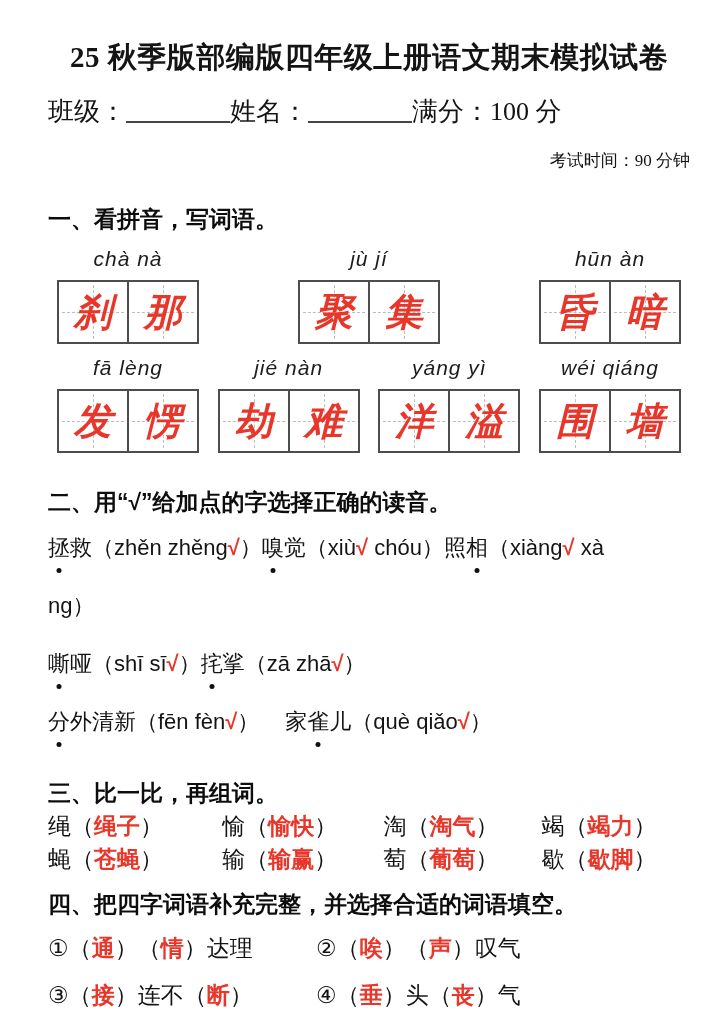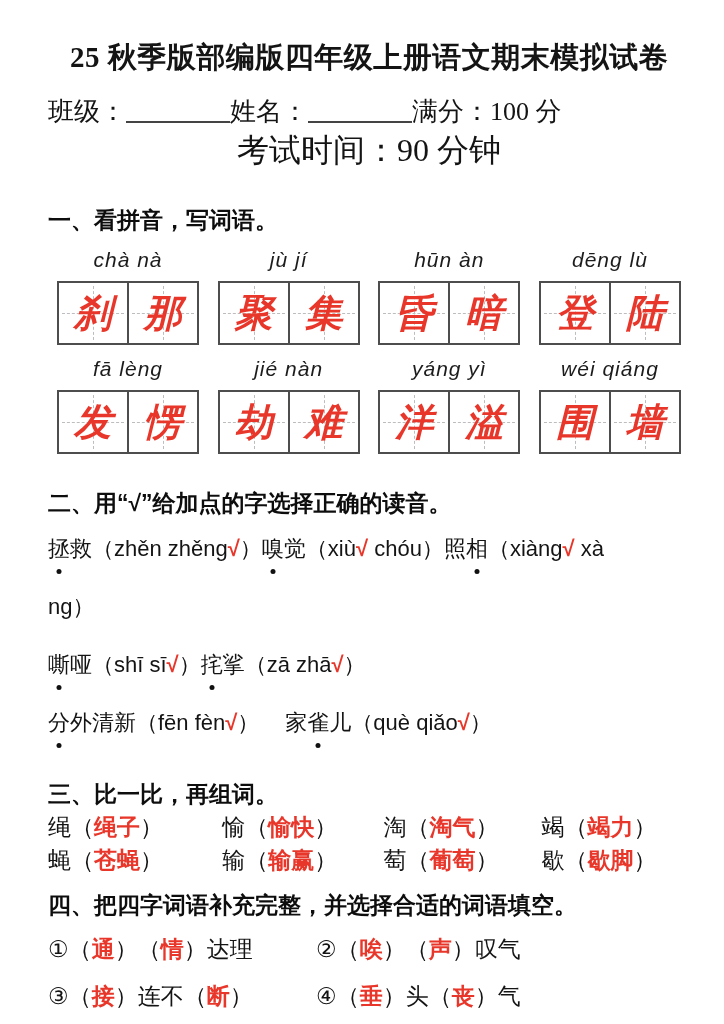--- a/index.html
+++ b/index.html
@@ -8,22 +8,22 @@
        font-family:"Liberation Sans", sans-serif;}
   .page{width:724px;height:1024px;box-sizing:border-box;padding:38px 34px 0 48px;}
 
   
   .title{font-family:"Liberation Serif", serif;font-weight:700;font-size:29px;
          text-align:center;letter-spacing:.5px;}
   .meta-line{font-family:"Liberation Serif", serif;font-size:26px;margin-top:16px;
              white-space:nowrap;}
   .blank{display:inline-block;width:104px;height:24px;border-bottom:2px solid #444;
          vertical-align:-3px;}
-  .meta-line2{font-family:"Liberation Serif", serif;font-size:32px;margin-top:0;
-              text-align:center;}
+  .meta-line2{font-family:"Liberation Serif", serif;font-size:17px;margin-top:20px;
+              text-align:right;}
 
   
   .heading{font-size:23px;font-weight:700;color:#0d0d0d;}
   .h1{margin-top:32px;} .h2{margin-top:34px;} .h3{margin-top:28px;} .h4{margin-top:14px;}
 
   
   .s1-row{display:flex;justify-content:space-between;margin:12px 6px 0 6px;}
   .word-unit{width:148px;font-style:italic;}
   .pinyin{font-size:21px;text-align:center;color:#1c1c1c;margin-bottom:9px;
           letter-spacing:1px;}
@@ -99,31 +99,20 @@
             <div class="pinyin">hūn àn</div>
             <div class="char-box">
               <span class="cell">
                 <b class="hanzi">昏</b>
               </span>
               <span class="cell">
                 <b class="hanzi">暗</b>
               </span>
             </div>
           </div>
-          <div class="word-unit">
-            <div class="pinyin">dēng lù</div>
-            <div class="char-box">
-              <span class="cell">
-                <b class="hanzi">登</b>
-              </span>
-              <span class="cell">
-                <b class="hanzi">陆</b>
-              </span>
-            </div>
-          </div>
         </div>
         <div class="s1-row">
           <div class="word-unit">
             <div class="pinyin">fā lèng</div>
             <div class="char-box">
               <span class="cell">
                 <b class="hanzi">发</b>
               </span>
               <span class="cell">
                 <b class="hanzi">愣</b>

